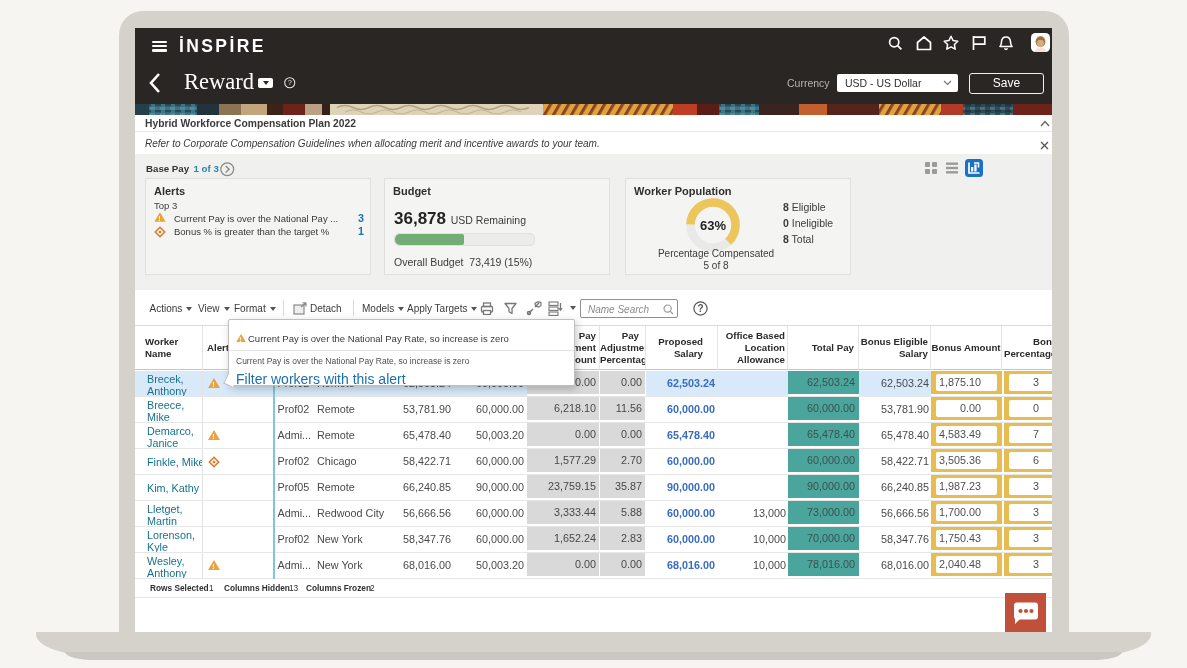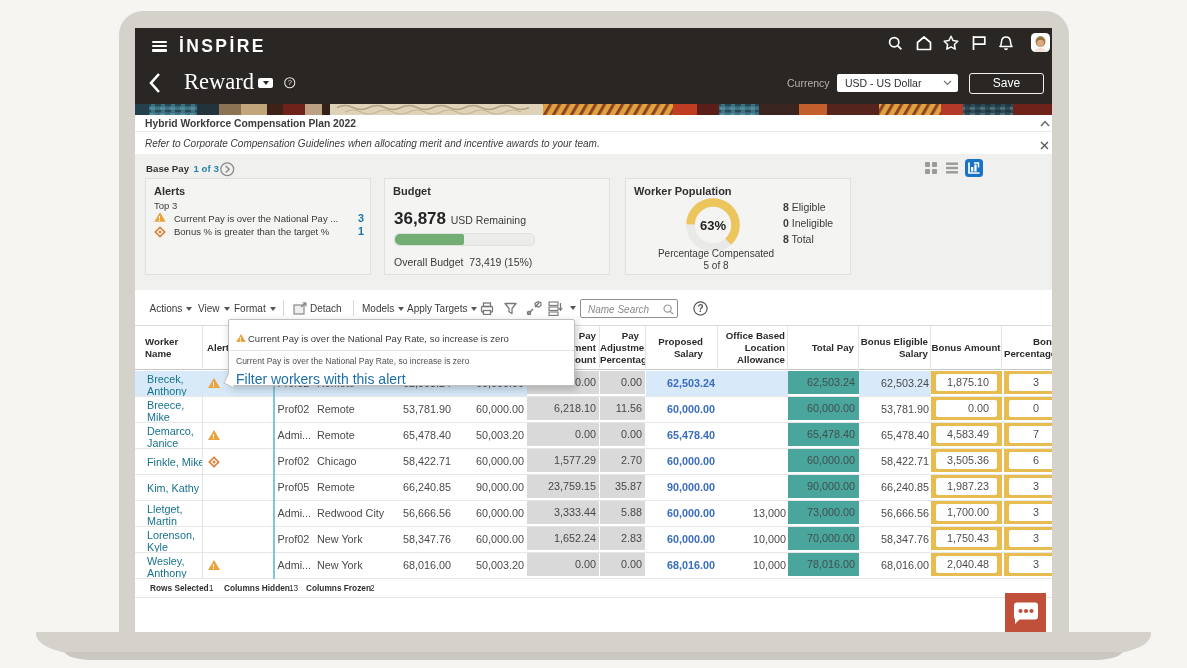--- a/index.html
+++ b/index.html
@@ -46,21 +46,21 @@
   .c11{left:653px;width:71px;padding-right:4px;} .c12{left:724px;width:72px;padding-right:2px;}
   .c13{left:796px;width:71px;} .c14{left:869px;width:71px;}
   .td.gray{background:#d9d9d9;height:23px;line-height:23px;border-right:1px solid #fff;color:#484848;}
   .td.teal{background:#4aa59d;height:23px;line-height:23px;color:#40504d;}
   .td.gold{background:#e7bd52;height:23px;}
   .sb{background:#d8eafa;}
   #thead { position:absolute; left:0; top:0; width:917px; height:45px; border-top:1px solid #dcdcdc; border-bottom:1px solid #c6c6c6; font-size:9.7px; font-weight:bold; color:#2b2b2b; line-height:12px; }
   .tr { position:absolute; left:0; width:917px; height:26px; border-bottom:1px solid #e7e7e7; font-size:10.8px; color:#4a4a4a; }
   .name { position:absolute; left:12px; top:1px; color:#17718c; line-height:12.5px; font-size:10.8px; }
   .num { text-align:right; }
-  .ginput { position:absolute; top:3px; height:17px; background:#fff; border-radius:2px; line-height:17px; font-size:10.8px; color:#4f4f4f; text-align:right; padding-right:8px; }
+  .ginput { position:absolute; top:3px; height:17px; background:#fff; border-radius:2px; line-height:17px; font-size:10.8px; color:#4f4f4f; text-align:right; padding-right:16px; }
   #frozenline { position:absolute; left:138px; top:0; width:2px; height:254px; background:#7fc6d9; z-index:3; }
   
   #gfoot { position:absolute; left:0; top:551px; width:917px; font-size:8.3px; color:#2f2f2f; }
   #chat { position:absolute; left:870px; top:565px; width:41px; height:39px; background:#c0503a; }
   
   #tooltip { position:absolute; left:93px; top:291px; width:347px; height:67px; background:#fff; border:1px solid #bfbfbf; border-radius:2px; box-shadow:2px 3px 8px rgba(0,0,0,0.22); z-index:5; }
   .warntri { display:inline-block; position:relative; width:0; height:0; border-left:6px solid transparent; border-right:6px solid transparent; border-bottom:10.5px solid #e8a33d; }
 </style>
 </head>
 <body>

